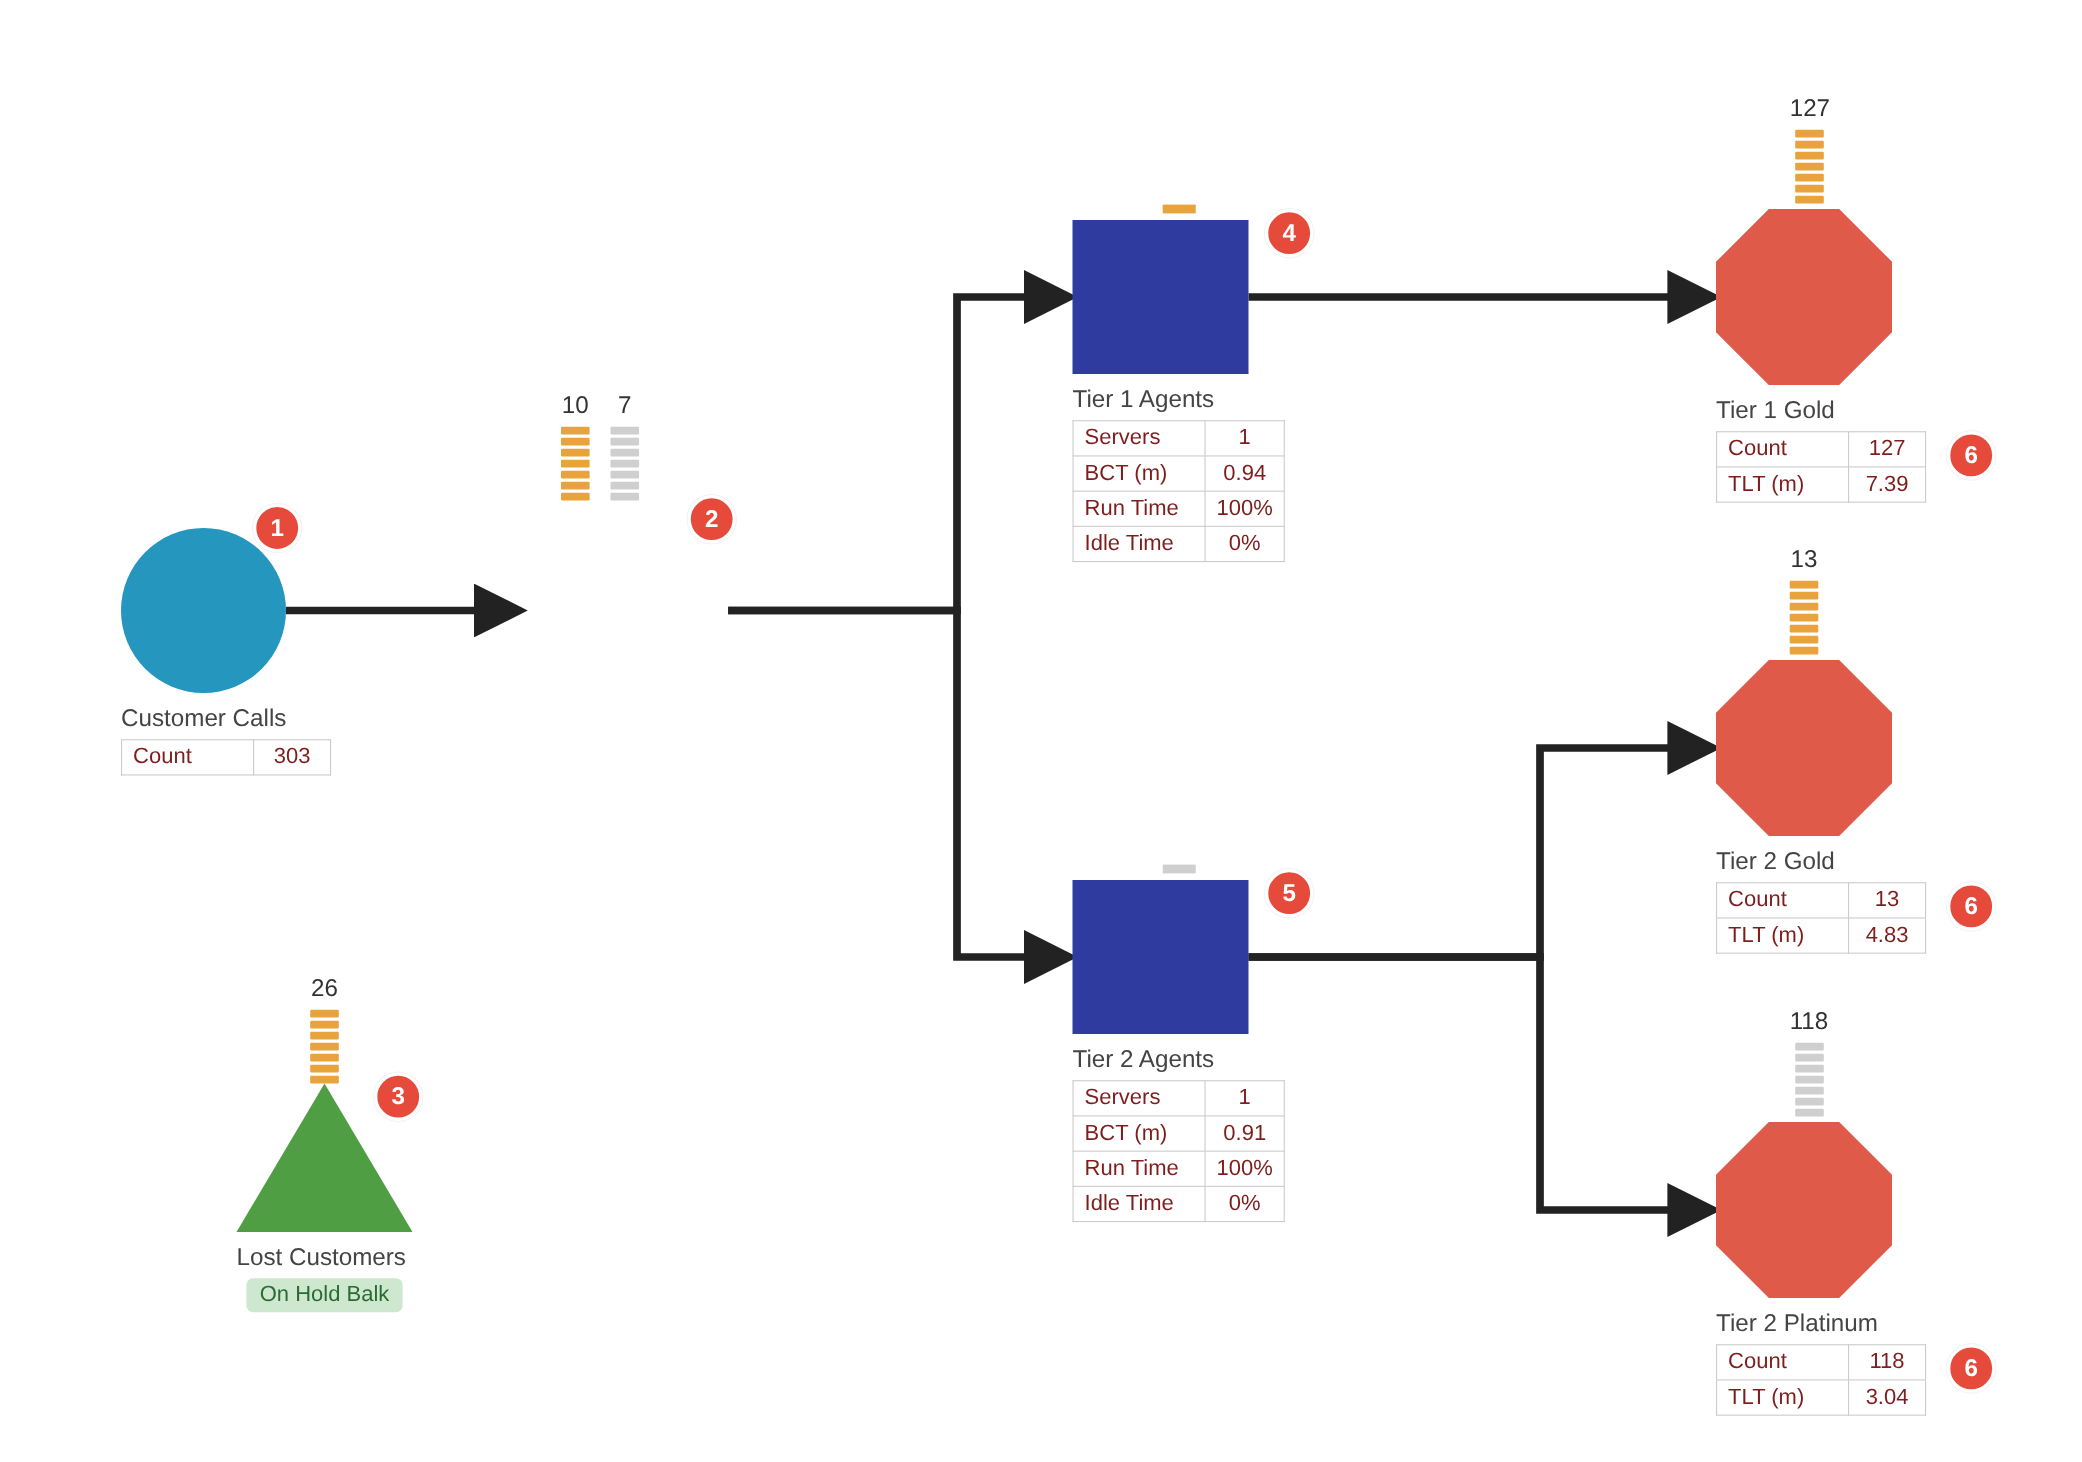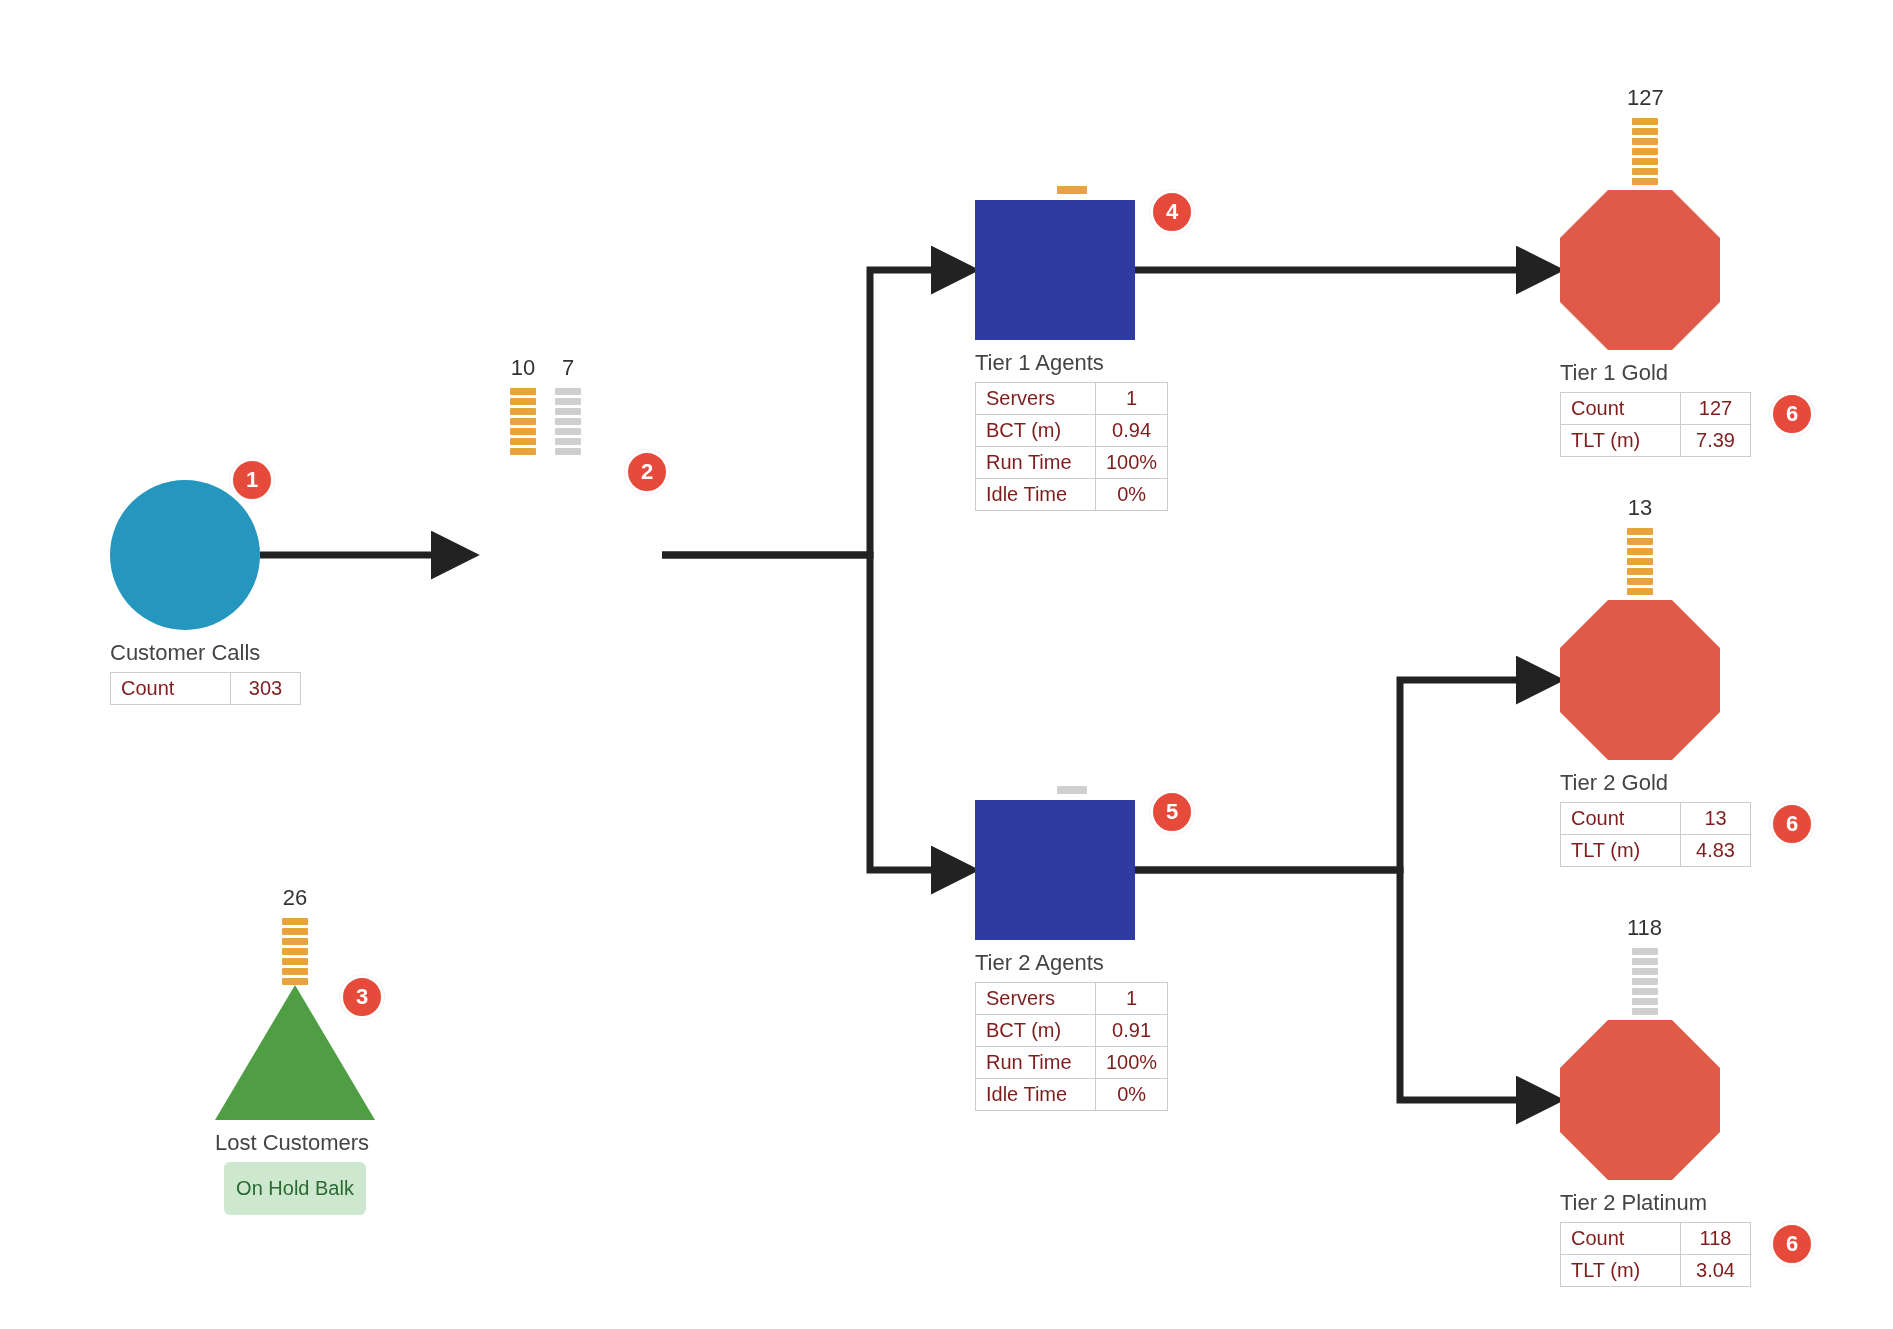--- a/index.html
+++ b/index.html
@@ -79,21 +79,21 @@
     margin-bottom: 4px;
     order: 99;
   }
   .chip.gold { background: #e8a33d; }
   .chip.grey { background: #cfcfcf; }
   .pill {
     display: inline-block;
     background: #cde8cf;
     color: #2b6a32;
     border-radius: 6px;
-    padding: 15px 12px;
+    padding: 4px 12px;
     font-size: 20px;
     margin-top: 6px;
   }
   
   .circle {
     width: 150px; height: 150px;
     border-radius: 50%;
     background: #2596be;
   }
   .triangle {

